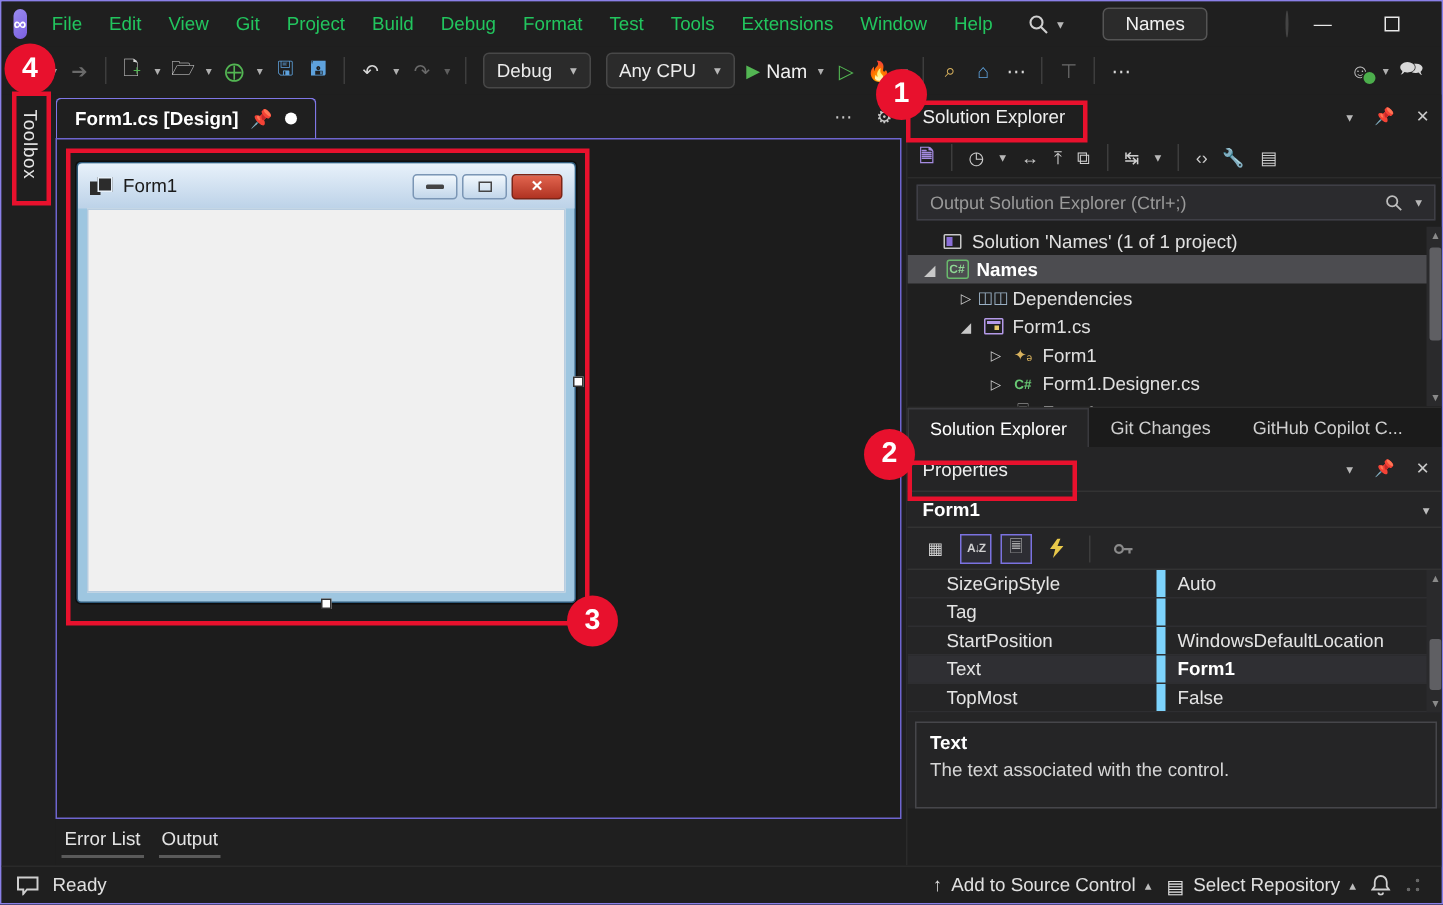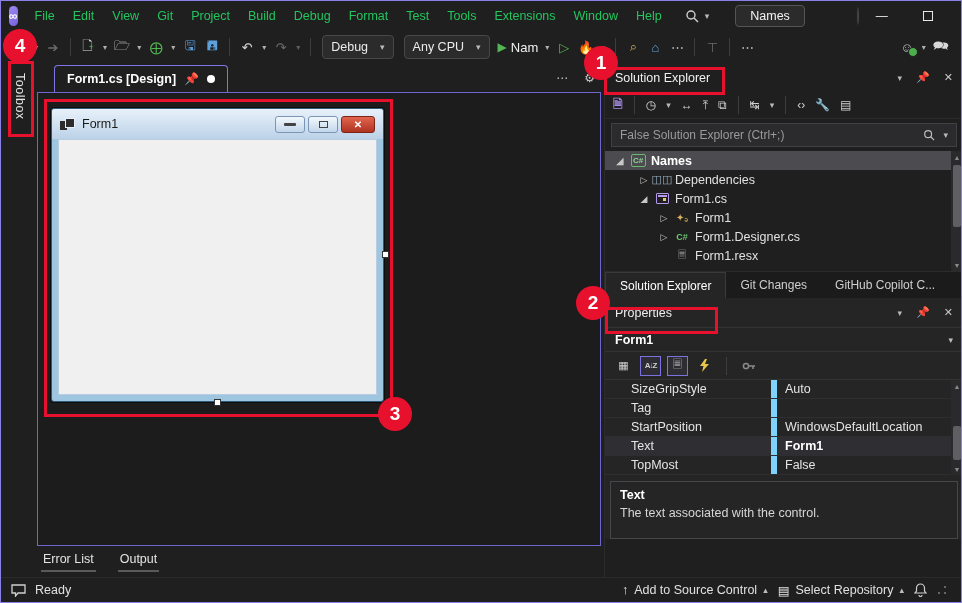--- a/index.html
+++ b/index.html
@@ -36,21 +36,21 @@
   .ico-yellow { color:#d8b25e; }
   .acct { position:relative; width:20px; height:20px; color:#c8c8c8; font-size:13px; display:flex; align-items:center; justify-content:center; }
   .acct::after { content:""; position:absolute; right:-1px; bottom:0; width:8px; height:8px; border-radius:50%; background:#4cae4c; border:1px solid #1f1f1f; }
 
   
   .toolbox-strip { position:absolute; left:0; top:62px; width:36px; bottom:25px; background:#1f1f1f; }
   .toolbox-tab { position:absolute; left:9px; top:2px; writing-mode:vertical-rl; padding:8px 3px; color:#e6e6e6; font-size:12.5px; letter-spacing:0.5px; }
 
   
   .editor { position:absolute; left:36px; top:62px; width:566px; height:484px; }
-  .tab-row { position:relative; height:29px; display:flex; align-items:flex-end;margin-left:17px; }
+  .tab-row { position:relative; height:29px; display:flex; align-items:flex-end; }
   .doc-tab { height:27px; display:flex; align-items:center; gap:8px; background:#1f1f1f; border:1px solid #7f76e6; border-bottom:none; border-radius:4px 4px 0 0; padding:0 12px; color:#ffffff; font-size:12.5px; font-weight:bold; }
   .doc-dot { width:8px; height:8px; background:#fff; border-radius:50%; }
   .pin-ic { color:#cdcdcd; font-size:12px; font-weight:normal; }
   .tab-row-right { position:absolute; right:8px; top:8px; display:flex; gap:16px; color:#c8c8c8; }
   .doc-well { position:absolute; left:0; top:29px; right:2px; height:454px; border:1px solid #6e65cf; background:#1c1c1c; }
 
   
   .form-win { position:absolute; left:13px; top:15px; width:333px; height:294px; background:#9ec6e0; border:1px solid #2f5a7a; border-radius:3px; box-shadow:0 0 0 1px #0d0d0d; }
   .form-title { height:30px; background:linear-gradient(#e8f1fa,#bcd2e8); border-radius:3px 3px 0 0; display:flex; align-items:center; padding:0 8px; gap:8px; }
   .form-ico { width:14px; height:13px; position:relative; }
@@ -59,21 +59,21 @@
   .form-title-text { color:#1a1a1a; font-size:12.5px; }
   .form-btns { margin-left:auto; display:flex; gap:3px; }
   .fb { width:30px; height:17px; border-radius:3px; border:1px solid #7b96b5; background:linear-gradient(#f2f8fd,#c2d6ea); display:flex; align-items:center; justify-content:center; font-size:9px; color:#333; }
   .fb.close { width:34px; background:linear-gradient(#e2654f,#b03322); border-color:#7c2416; color:#fff; font-weight:bold; font-size:10px; }
   .fb .dash { width:12px; height:3px; background:#444; border-radius:1px; }
   .fb .rsq { width:9px; height:7px; border:1px solid #444; }
   .form-client { position:absolute; left:6px; top:30px; right:6px; bottom:6px; background:#f0f0f0; border:1px solid #b9cde0; }
   .handle { position:absolute; width:7px; height:7px; background:#fff; border:1px solid #333; }
 
   
-  .bottom-tabs { position:absolute; left:36px; top:548px; display:flex; gap:14px; }
+  .bottom-tabs { position:absolute; left:36px; top:548px; display:flex; gap:2px; }
   .btab { color:#e4e4e4; font-size:12.5px; padding:3px 6px 6px 6px; position:relative; }
   .btab::after { content:""; position:absolute; left:4px; right:4px; bottom:0; height:2px; background:#5a5a5a; }
 
   
   .rpanel { position:absolute; left:603px; top:62px; width:359px; bottom:25px; background:#1f1f1f; border-left:1px solid #2b2b2b; }
   .se-head, .pr-head { height:29px; display:flex; align-items:center; padding:0 10px; color:#efefef; font-size:12.5px; }
   .head-icons { margin-left:auto; display:flex; gap:14px; color:#c9c9c9; font-size:11px; align-items:center; }
   .se-toolbar { height:27px; display:flex; align-items:center; gap:10px; padding:0 8px; color:#cfcfcf; font-size:12px; border-bottom:1px solid #2b2b2b; }
   .se-toolbar .t-sep { margin:0 1px; }
   .purple-doc { color:#a48be0; font-weight:bold; }
@@ -295,32 +295,38 @@
       <span>⧉</span>
       <span class="t-sep"></span>
       <span>↹</span>
       <span class="chev">▾</span>
       <span class="t-sep"></span>
       <span>‹›</span>
       <span>🔧</span>
       <span>▤</span>
     </div>
     <div class="se-search">
-      <span>False Solution Explorer (Ctrl+;)</span>
+      <span>Output Solution Explorer (Ctrl+;)</span>
       <span class="mag">
         <span>
             <svg width="12" height="12" viewBox="0 0 14 14">
               <circle cx="6" cy="6" r="4" fill="none" stroke="#bdbdbd" stroke-width="1.4"></circle>
               <line x1="9" y1="9" x2="13" y2="13" stroke="#bdbdbd" stroke-width="1.4"></line>
             </svg>
           </span>
         <span class="chev">▾</span>
       </span>
     </div>
     <div class="tree">
+      <div class="trow" style="padding-left:22px;">
+        <span class="ticon">
+            <span class="i-sol"></span>
+          </span>
+        <span>Solution 'Names' (1 of 1 project)</span>
+      </div>
       <div class="trow sel" style="padding-left:10px;">
         <span class="exp">◢</span>
         <span class="ticon">
             <span class="i-csproj">C#</span>
           </span>
         <span>Names</span>
       </div>
       <div class="trow" style="padding-left:34px;">
         <span class="exp">▷</span>
         <span class="ticon i-dep">◫◫</span>

